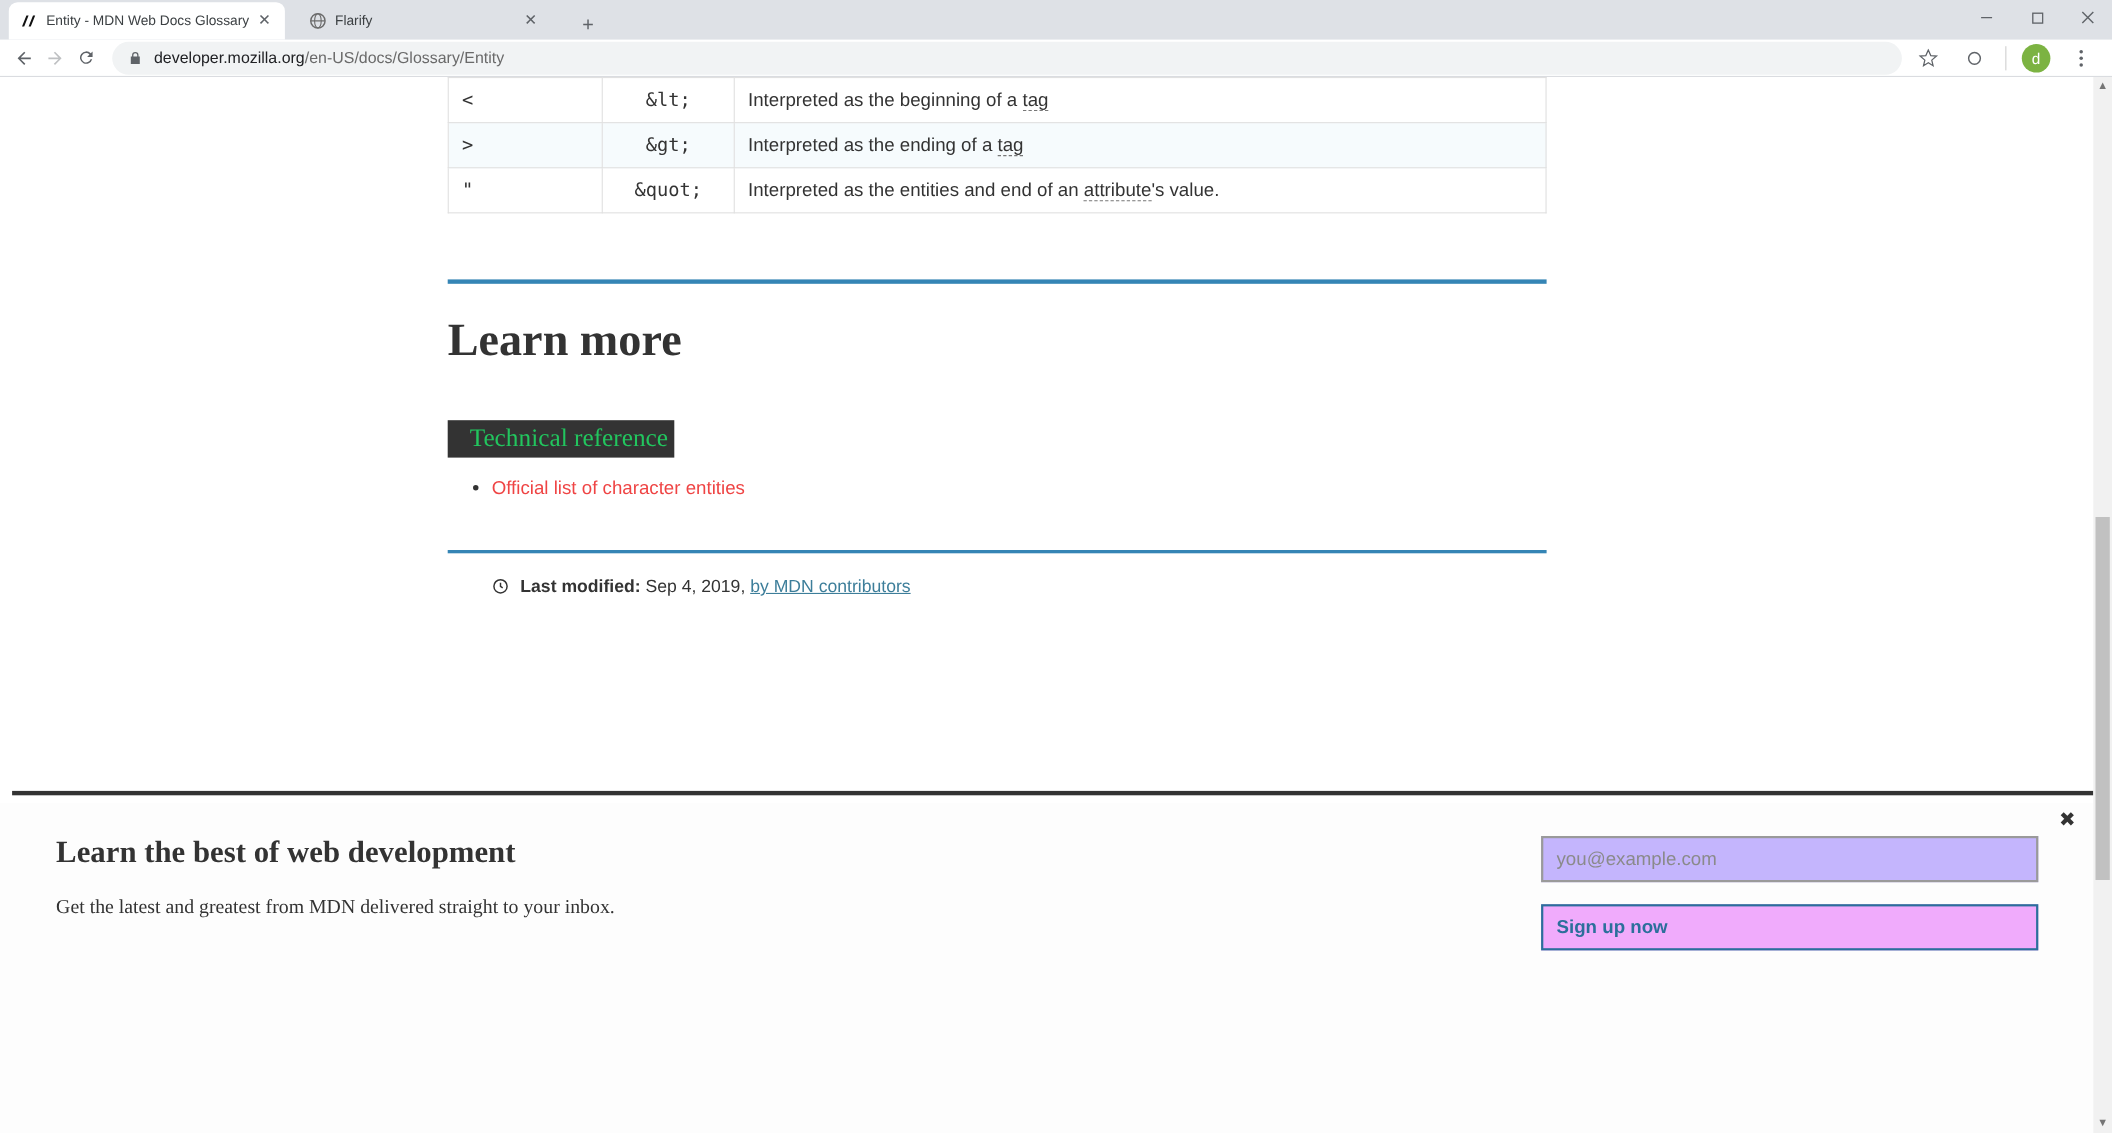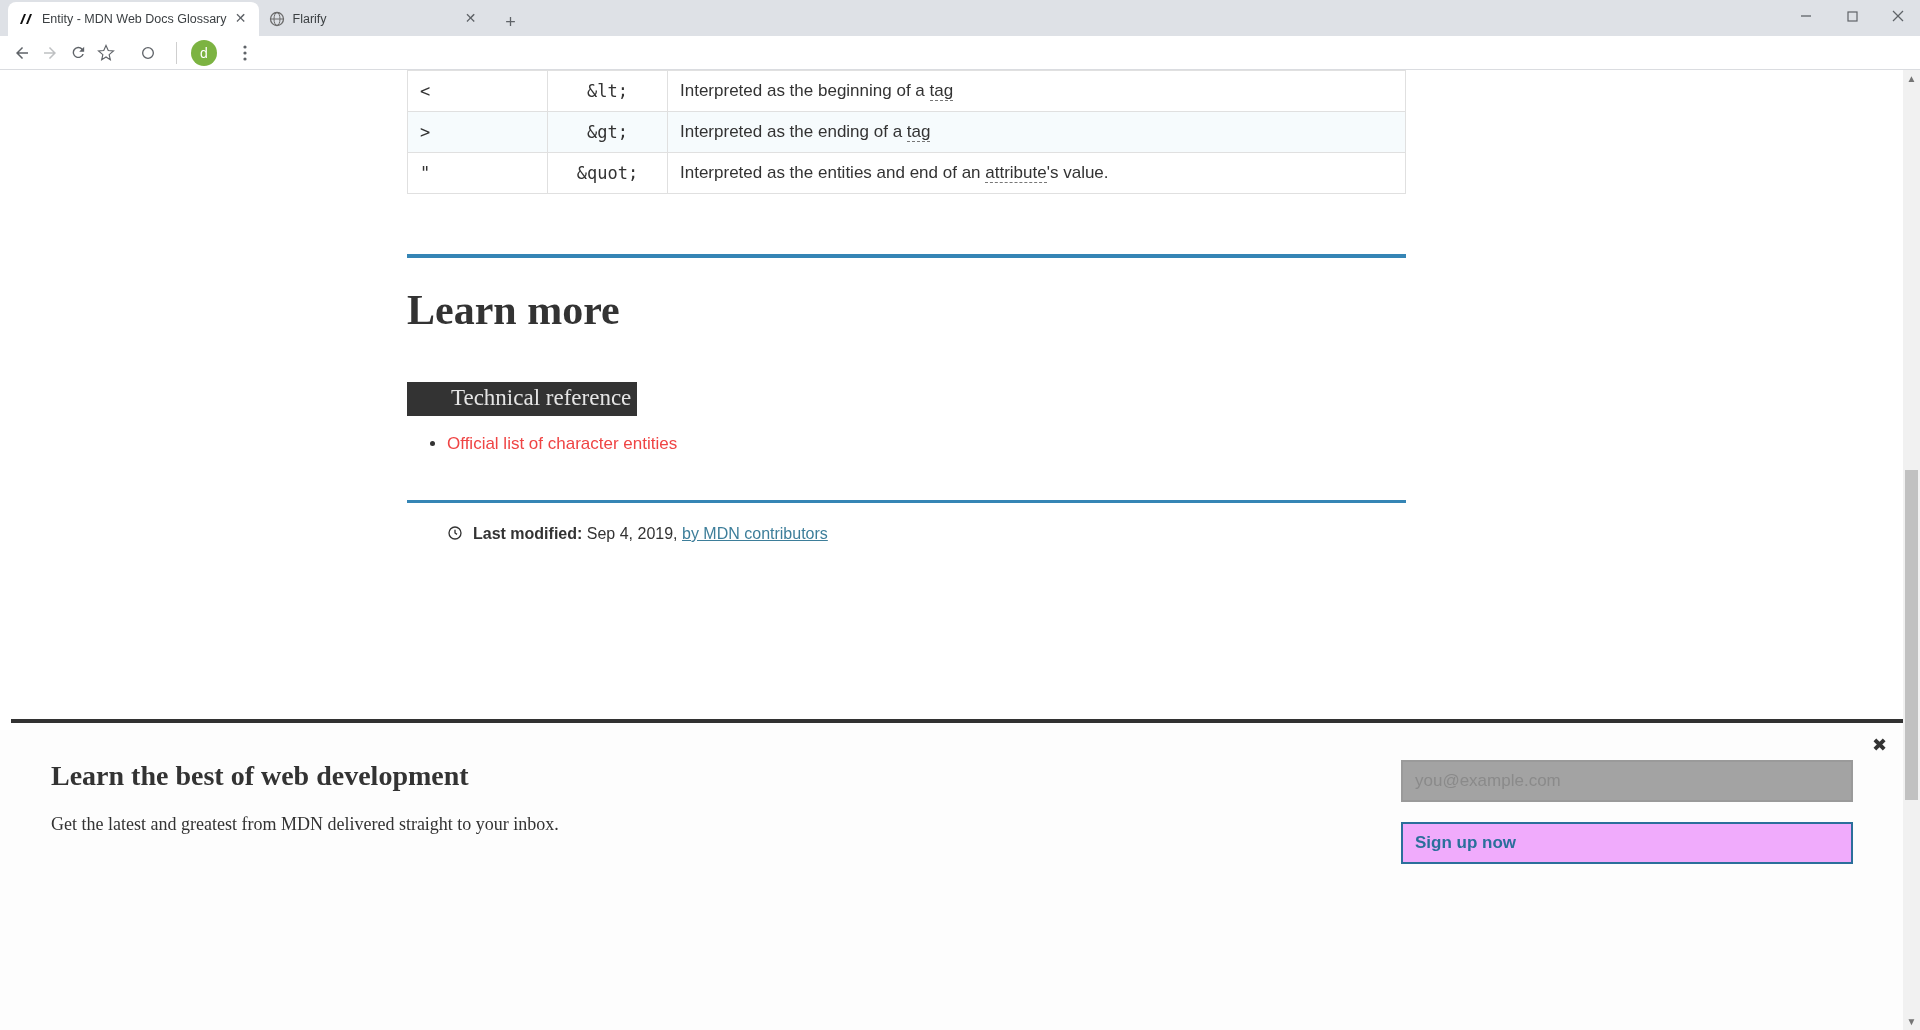--- a/index.html
+++ b/index.html
@@ -1,21 +1,21 @@
 <!DOCTYPE html>
 <html><head>
 <meta charset="utf-8">
 <style>
   * { box-sizing: border-box; margin: 0; padding: 0; }
   html, body { width: 1920px; height: 1030px; overflow: hidden; font-family: Arial, sans-serif; background: #fff; }
 
   
   .chrome { width: 100%; height: 70px; background: #dee1e6; position: relative; }
   .tabstrip { display: flex; align-items: flex-end; height: 36px; padding-left: 8px; }
-  .tab { display: flex; align-items: center; height: 34px; padding: 0 10px; font-size: 12.5px; color: #3c4043; border-top-left-radius: 8px; border-top-right-radius: 8px; margin-right: 0px; min-width: 230px; position: relative; }
+  .tab { display: flex; align-items: center; height: 34px; padding: 0 10px; font-size: 12.5px; color: #3c4043; border-top-left-radius: 8px; border-top-right-radius: 8px; margin-right: 12px; min-width: 230px; position: relative; }
   .tab.active { background: #fff; }
   .tab.inactive { background: transparent; }
   .tab .favicon { width: 16px; height: 16px; margin-right: 8px; display: inline-flex; align-items: center; justify-content: center; }
   .tab .title { flex: 1; white-space: nowrap; overflow: hidden; text-overflow: ellipsis; }
   .tab .close { width: 16px; height: 16px; margin-left: 6px; color: #5f6368; font-size: 14px; line-height: 14px; text-align: center; }
   .newtab { width: 28px; height: 28px; margin-left: 8px; display: flex; align-items: center; justify-content: center; color: #5f6368; font-size: 18px; }
   .wincontrols { position: absolute; right: 6px; top: 2px; display: flex; gap: 14px; }
   .wincontrols div { width: 32px; height: 28px; display: flex; align-items: center; justify-content: center; color: #5f6368; }
 
   .toolbar { background: #fff; height: 34px; display: flex; align-items: center; padding: 0 8px; border-bottom: 1px solid #dadce0; }
@@ -44,40 +44,40 @@
   table.entity tr.zebra td { background: #f6fbfd; }
   table.entity td.char { width: 140px; font-family: Consolas, monospace; }
   table.entity td.ent { width: 120px; font-family: Consolas, monospace; text-align: center; }
   .term-link { border-bottom: 1px dashed #777; }
 
   .divider { border: none; border-top: 4px solid #3585b5; margin: 60px 0 28px 0; }
   .divider.thin { border-top: 3px solid #3585b5; margin-top: 46px; margin-bottom: 22px;}
 
   h2.learn-more { font-family: Georgia, "Times New Roman", serif; font-size: 42px; font-weight: 700; color: #333; margin-bottom: 48px; }
 
-  .tech-ref { display: inline-block; background: #333; color: #e5e5e5; font-family: Georgia, serif; font-size: 23px; padding: 3px 6px 5px 44px; margin-bottom: 18px; }
+  .tech-ref { display: inline-block; background: #333; color: #22c55e; font-family: Georgia, serif; font-size: 23px; padding: 3px 6px 5px 20px; margin-bottom: 18px; }
 
   ul.links { padding-left: 40px; }
   ul.links li { font-size: 17px; color: #333; }
   ul.links li a { color: #ef4444; text-decoration: none; }
 
   .lastmod { display: flex; gap: 10px; font-size: 16px; color: #333; padding-left: 40px; }
   .lastmod .label { font-weight: 700; }
   .lastmod .contrib { color: #3d7e9a; }
   .clock-icon svg { display:block; }
 
   
   .newsletter-sep { position: absolute; left: 11px; right: 17px; top: 649px; border-top: 4px solid #333; }
   .newsletter { position: absolute; left: 0; right: 17px; top: 660px; bottom: 0; padding: 30px 50px 0 51px; display: flex; justify-content: space-between; background:#fdfdfd; }
   .newsletter .close-x { position: absolute; right: 16px; top: 4px; font-size: 18px; color: #333; cursor: pointer; }
   .news-left { max-width: 800px; }
   .news-left h2 { font-family: Georgia, serif; font-size: 28px; font-weight: 700; color: #333; margin-bottom: 22px; }
   .news-left p { font-family: Georgia, serif; font-size: 18px; color: #333; }
   .news-right { width: 452px; }
-  .news-right input.email { width: 100%; height: 42px; border: 2px solid #9a9a9a; padding: 0 12px; font-size: 17px; color: #333; background: #a3a3a3; margin-bottom: 20px; }
+  .news-right input.email { width: 100%; height: 42px; border: 2px solid #9a9a9a; padding: 0 12px; font-size: 17px; color: #333; background: #c4b5fd; margin-bottom: 20px; }
   .news-right input.email::placeholder { color: #8a8a8a; }
   .news-right button.signup { width: 100%; height: 42px; text-align: left; padding: 0 12px; background: #f0abfc; border: 2px solid #2b6f9b; color: #2b6f9b; font-size: 17px; font-weight: 700; cursor: pointer; }
 </style>
 </head>
 <body>
 
 <div class="chrome">
   <div class="tabstrip">
     <div class="tab active">
       <span class="favicon">
@@ -129,20 +129,29 @@
     </div>
     <div class="navbtn disabled">
       <svg width="18" height="18" viewBox="0 0 24 24">
           <path d="M4 13h12.2l-5.6 5.6L12 20l8-8-8-8-1.4 1.4L16.2 11H4z" fill="#5f6368"></path>
         </svg>
     </div>
     <div class="navbtn">
       <svg width="17" height="17" viewBox="0 0 24 24">
           <path d="M17.65 6.35A8 8 0 1 0 19.5 14h-2.1a6 6 0 1 1-1.4-6.2L13 11h7V4l-2.35 2.35z" fill="#5f6368"></path>
         </svg>
+    </div>
+    <div class="omnibox">
+      <span class="lock">
+        <svg width="14" height="14" viewBox="0 0 24 24">
+            <path d="M17 9V7a5 5 0 0 0-10 0v2H5v12h14V9h-2zm-8 0V7a3 3 0 1 1 6 0v2H9z" fill="#5f6368"></path>
+          </svg>
+      </span>
+      <span>developer.mozilla.org</span>
+        <span class="url-secondary">/en-US/docs/Glossary/Entity</span>
     </div>
     <div class="right-icons">
       <div class="navbtn">
         <svg width="18" height="18" viewBox="0 0 24 24">
             <path d="M12 17.3 6.2 21l1.6-6.8L2 9.3l7-.6L12 2l3 6.7 7 .6-5.8 4.9L17.8 21z" fill="none" stroke="#5f6368" stroke-width="1.5"></path>
           </svg>
       </div>
       <div class="navbtn">
         <svg width="16" height="16" viewBox="0 0 24 24">
             <circle cx="12" cy="12" r="8" fill="none" stroke="#5f6368" stroke-width="2"></circle>

